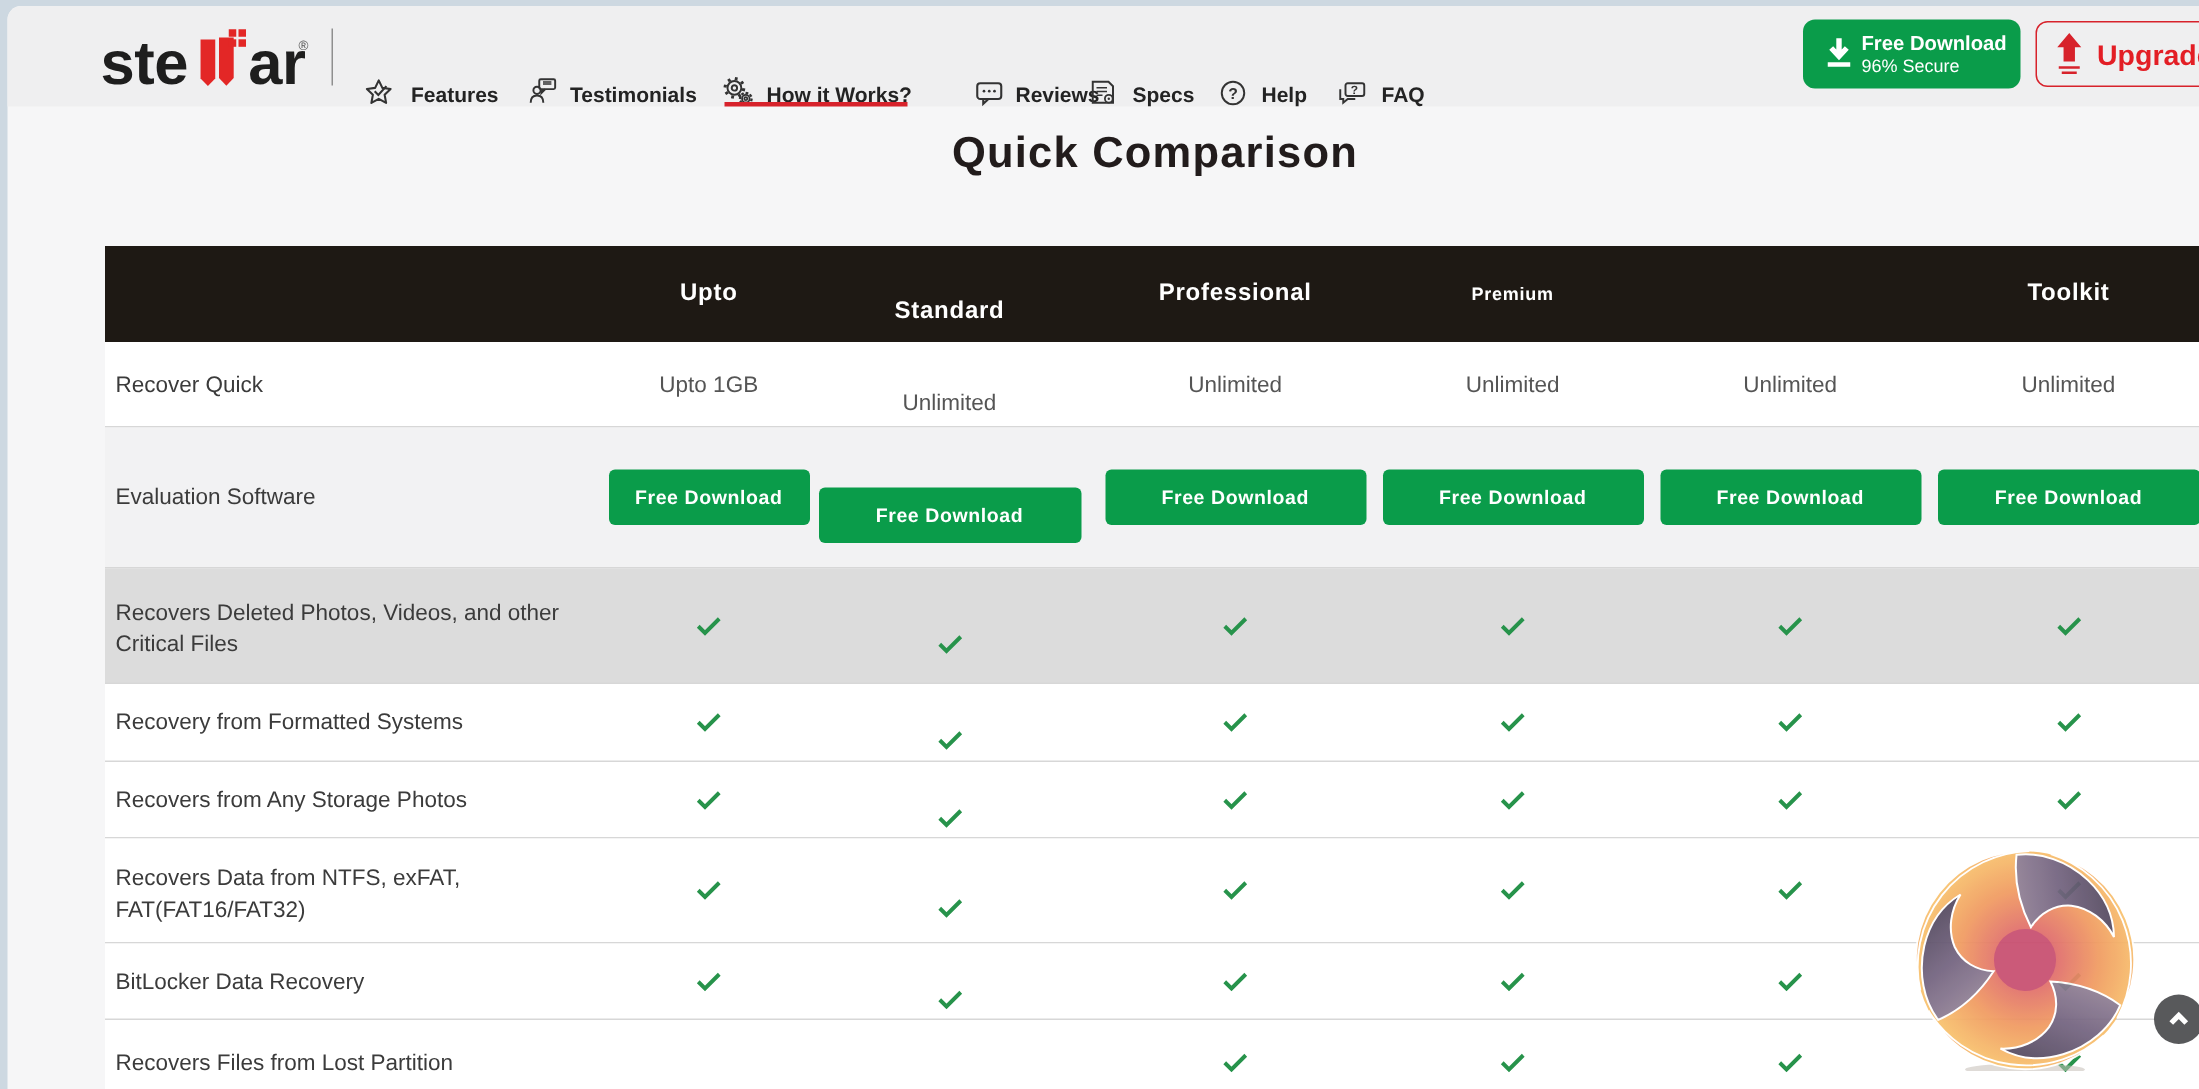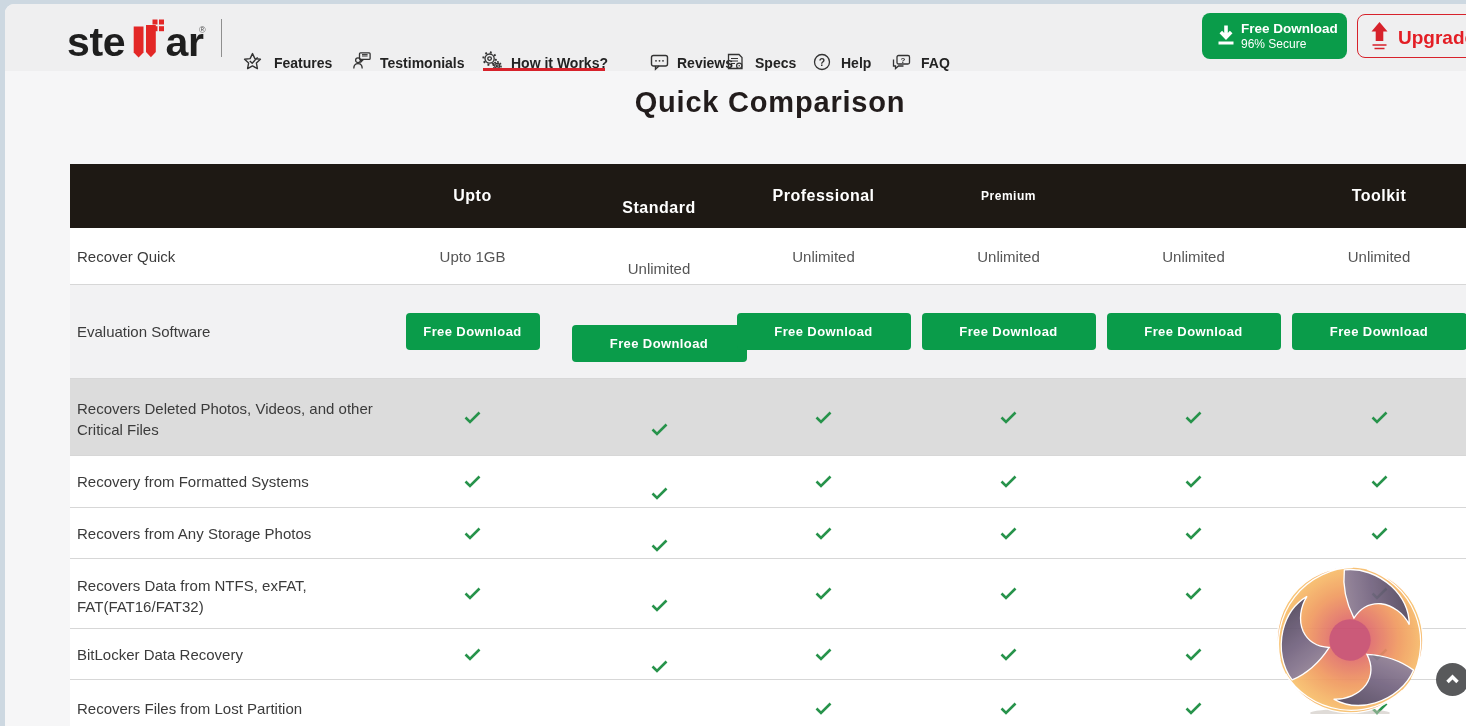--- a/index.html
+++ b/index.html
@@ -13,21 +13,21 @@
   .navitem { position:absolute; top:4px; height:67px; display:flex; align-items:flex-end; }
   .navtxt { font-size:14px; font-weight:bold; color:#232323; white-space:nowrap; }
   .navicon { display:flex; align-items:center; }
   #redline { position:absolute; left:483px; top:68px; width:122px; height:3px; background:#d7222b; }
   
   .row { position:absolute; left:70px; width:1402px; border-bottom:1px solid #d7d7d7; background:#fff; }
   .rlabel { position:absolute; left:7px; top:0; bottom:0; width:330px;
             display:flex; align-items:center; font-size:15px; color:#3b3b3b; line-height:21px; }
   .cell { position:absolute; top:0; bottom:0; display:flex; align-items:center; justify-content:center; }
   .c1 { left:330px; width:145px; }
-  .c2 { left:496px; width:186px;margin-top:24px; }
+  .c2 { left:470px; width:186px;margin-top:24px; }
   .c3 { left:661px; width:185px; }
   .c4 { left:846px; width:185px; }
   .c5 { left:1031px; width:185px; }
   .c6 { left:1216px; width:186px; }
   .val { font-size:15px; color:#555; }
   .gbtn { height:37px; width:calc(100% - 11px); background:#0a9c4a; border-radius:4px; color:#fff;
           font-size:13px; font-weight:bold; letter-spacing:0.4px; display:flex; align-items:center;
           justify-content:center; }
 </style>
 </head>

